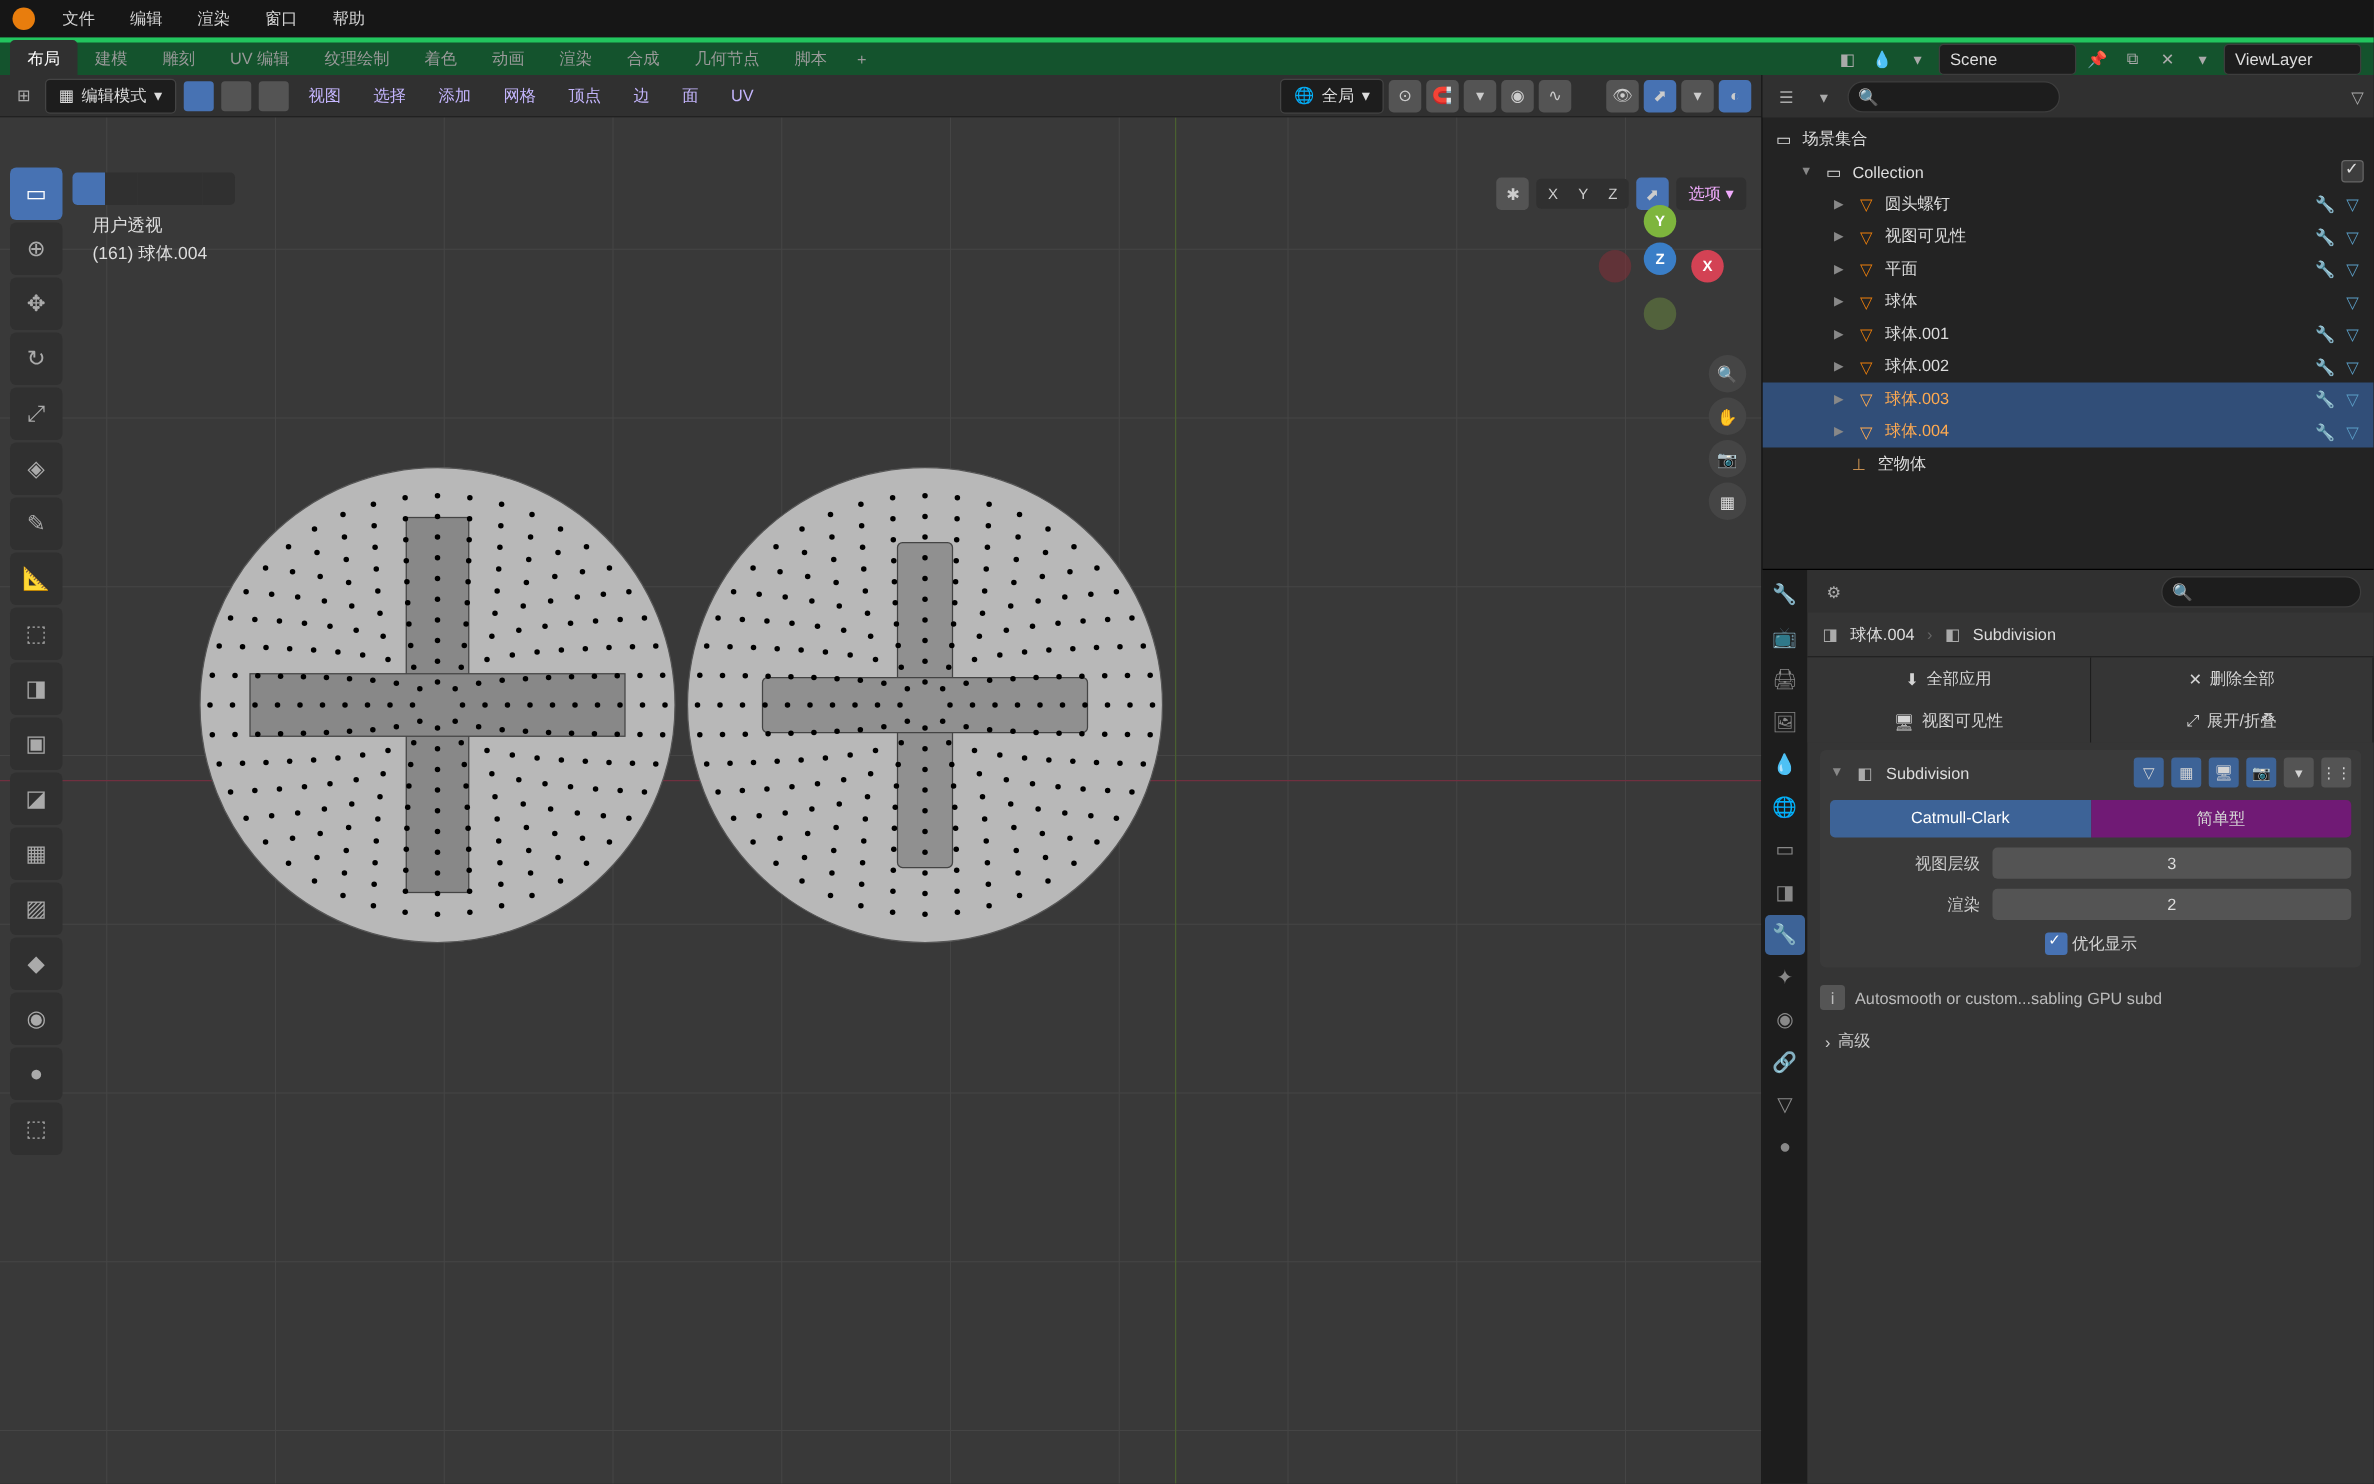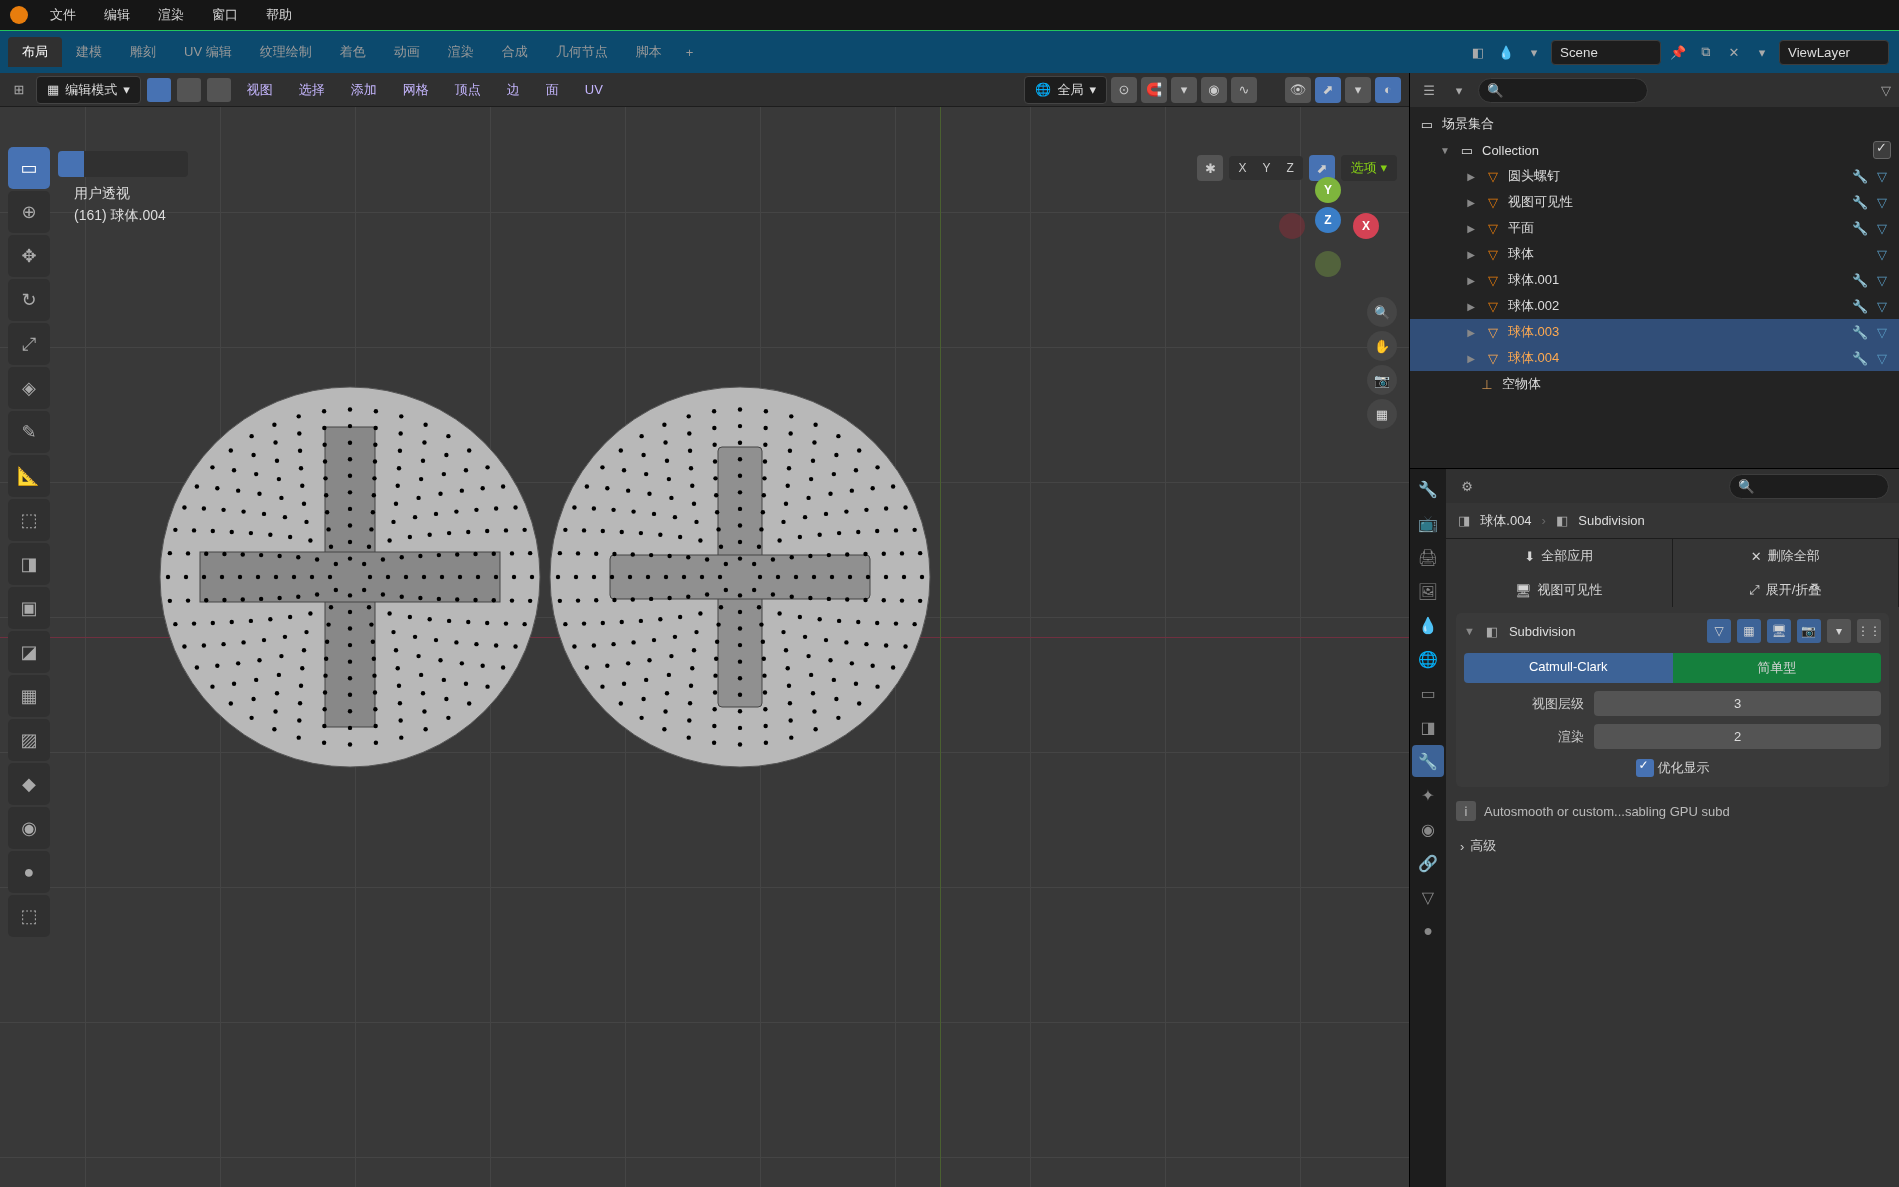--- a/index.html
+++ b/index.html
@@ -4,21 +4,21 @@
 <style>
   * { box-sizing: border-box; margin: 0; padding: 0; font-family: -apple-system, "Segoe UI", sans-serif; }
   body { background: #1d1d1d; color: #d4d4d4; font-size: 13px; overflow: hidden; width: 1899px; height: 1187px; }
   
   
   .menubar { height: 30px; background: #161616; display: flex; align-items: center; padding-left: 10px; gap: 4px; }
   .blender-logo { width: 18px; height: 18px; background: #e87d0d; border-radius: 50%; margin-right: 6px; }
   .menu-item { padding: 4px 12px; color: #d4d4d4; cursor: pointer; }
   
   
-  .workspace-tabs { height: 43px; background: #0c4a6e; display: flex; align-items: center; padding-left: 8px; border-top: 1px solid #22c55e; }
+  .workspace-tabs { height: 30px; background: #14532d; display: flex; align-items: center; padding-left: 8px; border-top: 4px solid #22c55e; }
   .ws-tab { padding: 6px 14px; color: #999; cursor: pointer; font-size: 13px; }
   .ws-tab.active { background: #303030; color: #fff; border-radius: 4px 4px 0 0; }
   .ws-add { padding: 4px 10px; color: #999; cursor: pointer; }
   .ws-right { margin-left: auto; display: flex; align-items: center; gap: 6px; padding-right: 10px; }
   .scene-input { background: #1d1d1d; border: 1px solid #3d3d3d; color: #ddd; padding: 4px 8px; width: 110px; border-radius: 4px; }
   .layer-input { background: #1d1d1d; border: 1px solid #3d3d3d; color: #ddd; padding: 4px 8px; width: 110px; border-radius: 4px; }
   .hdr-icon { width: 22px; height: 22px; display: flex; align-items: center; justify-content: center; color: #aaa; cursor: pointer; border-radius: 3px; }
   
   
   .main { display: flex; height: calc(1187px - 60px); }
@@ -63,21 +63,21 @@
   .axis-nz { background: #6b8b3f; left: 36px; bottom: 0; }
   
   
   .nav-buttons { position: absolute; right: 12px; top: 190px; display: flex; flex-direction: column; gap: 4px; z-index: 4; }
   .nav-btn { width: 30px; height: 30px; background: #454545; border-radius: 50%; cursor: pointer; display: flex; align-items: center; justify-content: center; color: #ddd; }
   
   
   .options-btn { position: absolute; right: 12px; top: 48px; display: flex; align-items: center; gap: 6px; z-index: 4; }
   .xyz-btns { display: flex; gap: 2px; background: #303030; border-radius: 4px; padding: 2px; }
   .xyz-btns span { padding: 3px 7px; color: #ccc; font-size: 12px; }
-  .opt-dropdown { background: #303030; padding: 4px 10px; border-radius: 4px; color: #84cc16; cursor: pointer; }
+  .opt-dropdown { background: #303030; padding: 4px 10px; border-radius: 4px; color: #f0abfc; cursor: pointer; }
 
   
   .screw-svg { position: absolute; left: 100px; top: 170px; width: 900px; height: 550px; }
   
   
   .right-panel { width: 490px; background: #232323; display: flex; flex-direction: column; border-left: 1px solid #000; }
   .outliner { height: 395px; background: #232323; display: flex; flex-direction: column; }
   .outliner-header { height: 34px; background: #303030; display: flex; align-items: center; padding: 0 8px; gap: 8px; }
   .search-input { background: #1d1d1d; border: 1px solid #3d3d3d; color: #ddd; padding: 4px 24px 4px 8px; width: 170px; border-radius: 14px; }
   .filter-icon { margin-left: auto; color: #aaa; cursor: pointer; }
@@ -121,21 +121,21 @@
   
   .mod-panel { margin: 6px 10px; background: #3a3a3a; border-radius: 5px; }
   .mod-header { display: flex; align-items: center; padding: 6px 8px; gap: 6px; }
   .mod-header .chev { color: #888; cursor: pointer; font-size: 11px; }
   .mod-name { flex: 1; color: #ddd; }
   .mod-tog { width: 24px; height: 24px; background: #545454; border-radius: 3px; cursor: pointer; display: flex; align-items: center; justify-content: center; font-size: 12px; }
   .mod-tog.on { background: #3d6397; }
   
   .mod-body { padding: 4px 8px 10px; }
   .mod-type-row { display: flex; }
-  .mod-type-btn { flex: 1; padding: 6px; text-align: center; cursor: pointer; background: #15803d; }
+  .mod-type-btn { flex: 1; padding: 6px; text-align: center; cursor: pointer; background: #701a75; }
   .mod-type-btn.active { background: #3d6397; color: #fff; border-radius: 4px 0 0 4px; }
   .mod-type-btn:last-child { border-radius: 0 4px 4px 0; }
   
   .mod-field-row { display: flex; align-items: center; margin-top: 8px; }
   .mod-field-label { width: 130px; text-align: right; padding-right: 10px; color: #ccc; }
   .mod-field-val { flex: 1; background: #545454; text-align: center; padding: 5px; border-radius: 4px; color: #ddd; }
   
   .mod-checkbox-row { display: flex; align-items: center; justify-content: center; margin-top: 10px; gap: 4px; }
   .mod-cb { width: 18px; height: 18px; background: #4772b3; border-radius: 3px; position: relative; }
   .mod-cb::after { content: "✓"; position: absolute; left: 3px; top: -1px; color: #fff; font-size: 12px; }

